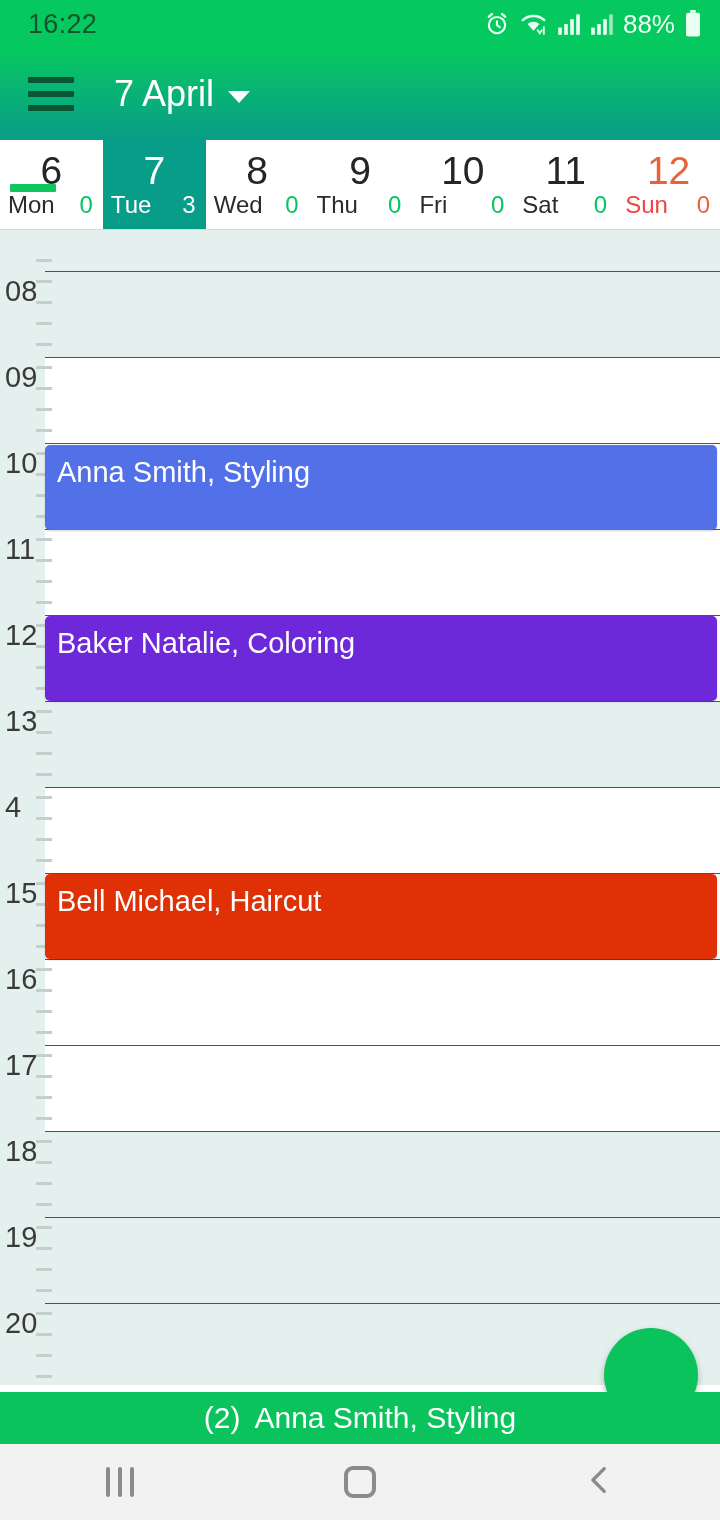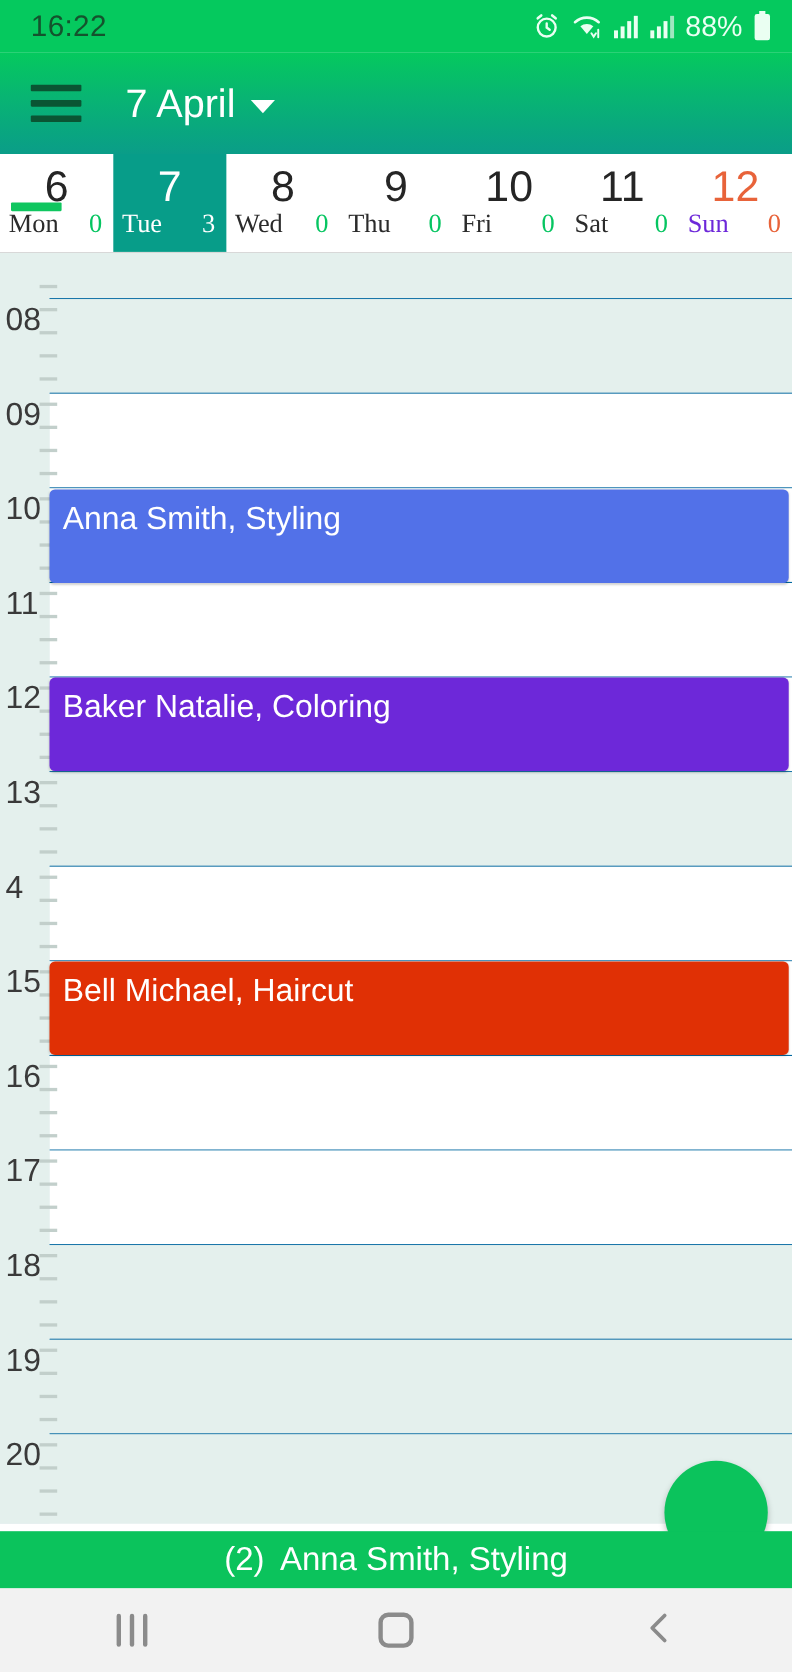--- a/index.html
+++ b/index.html
@@ -60,24 +60,24 @@
   .day{
     flex:1 1 0; position:relative; background:#ffffff;
     display:flex; flex-direction:column; justify-content:center;
   }
   .day.selected{ background:#079d89; }
   .day-num{ text-align:center; font-size:39px; color:#252525; line-height:40px;
     margin-top:2px; font-weight:400; }
   .day.selected .day-num{ color:#ffffff; }
   .day.weekend .day-num{ color:#e8633a; }
   .day-bottom{ display:flex; align-items:flex-end; justify-content:space-between;
-    padding:0 10px 2px 8px;font-family:Liberation Serif, serif; }
+    padding:0 10px 2px 8px; }
   .day-dow{ font-size:24px; color:#2b2b2b; position:relative; }
   .day.selected .day-dow{ color:#ffffff; }
-  .day.weekend .day-dow{ color:#6d28d9; }
+  .day.weekend .day-dow{ color:#ef4444; }
   .day-cnt{ font-size:24px; color:#06c561; }
   .day.selected .day-cnt{ color:#ffffff; }
   .day.weekend .day-cnt{ color:#e8633a; }
   .today-underline{
     position:absolute; left:2px; top:-7px; width:46px; height:8px;
     background:#0fc65f; border-radius:1px;
   }
 
   
   .grid-wrap{

